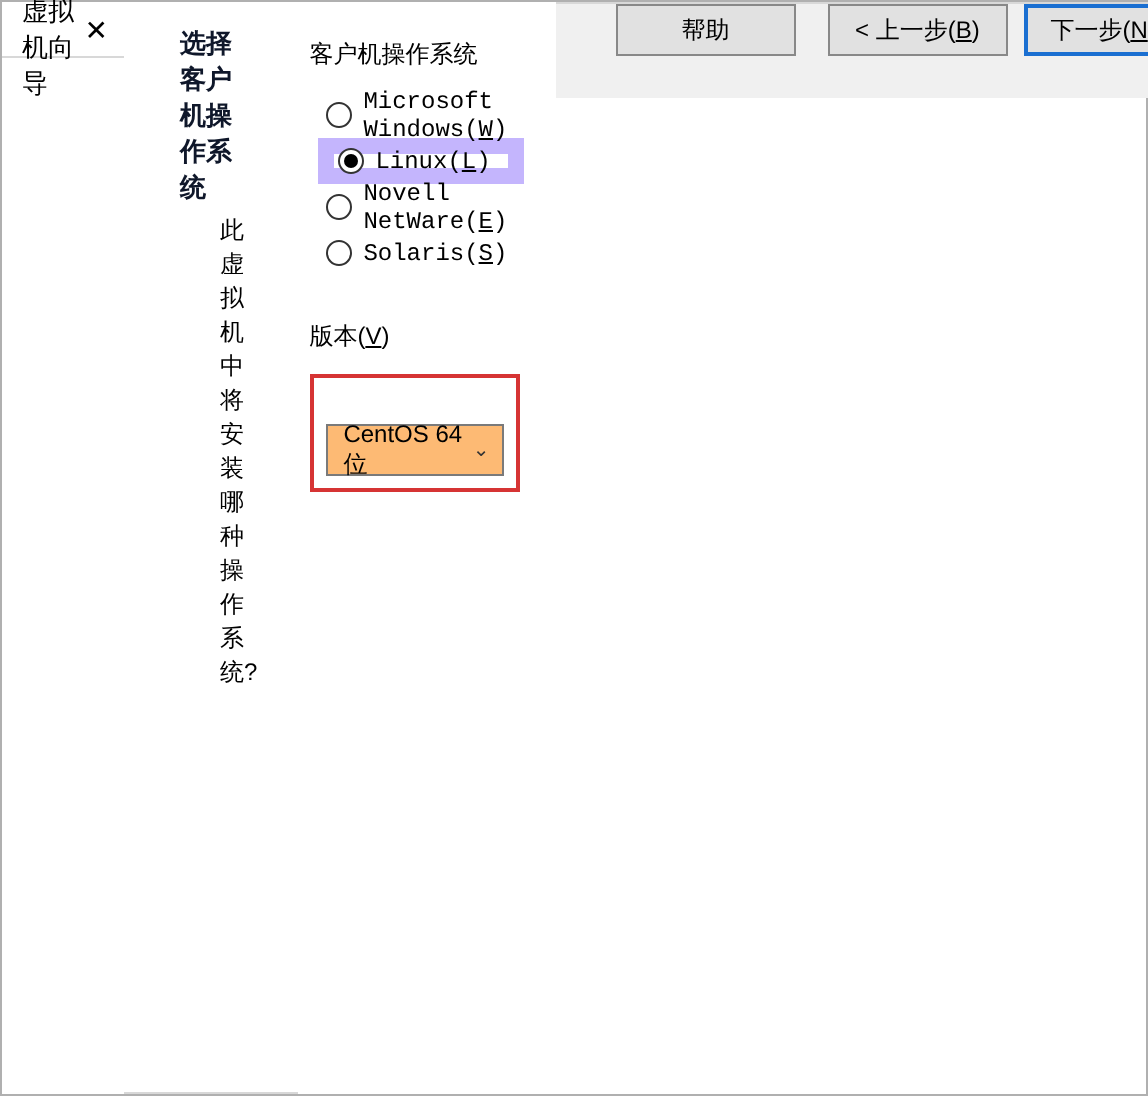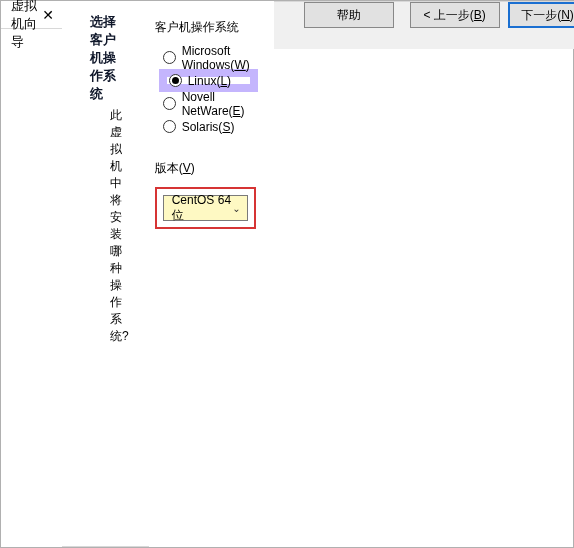--- a/index.html
+++ b/index.html
@@ -64,20 +64,21 @@
   background: #fff;
 }
 .section-label {
   font-size: 12px;
   margin-bottom: 10px;
   color: #000;
 }
 .radio-group {
   margin-left: 6px;
   margin-bottom: 22px;
+  font-family: Liberation Mono, monospace;
 }
 .radio-row {
   display: flex;
   align-items: center;
   height: 23px;
   padding: 0 6px 0 2px;
   margin-bottom: 0;
 }
 .radio-row.highlight {
   border: 8px solid #c4b5fd;
@@ -108,26 +109,27 @@
 .radio-label u { text-decoration: underline; }
 .version-wrap {
   border: 2px solid #d63434;
   padding: 6px;
   margin-top: 8px;
 }
 .select {
   width: 100%;
   height: 26px;
   border: 1px solid #7a7a7a;
-  background: #fef9c3;
+  background: #fdba74;
   display: flex;
   align-items: center;
   justify-content: flex-end;
   padding: 0 6px 0 8px;
   font-size: 12px;
+  margin-top: 17px;
 }
 .select .chev {
   font-size: 10px;
   color: #333;
 }
 .footer {
   height: 48px;
   display: flex;
   padding: 0 30px;
   gap: 8px;

